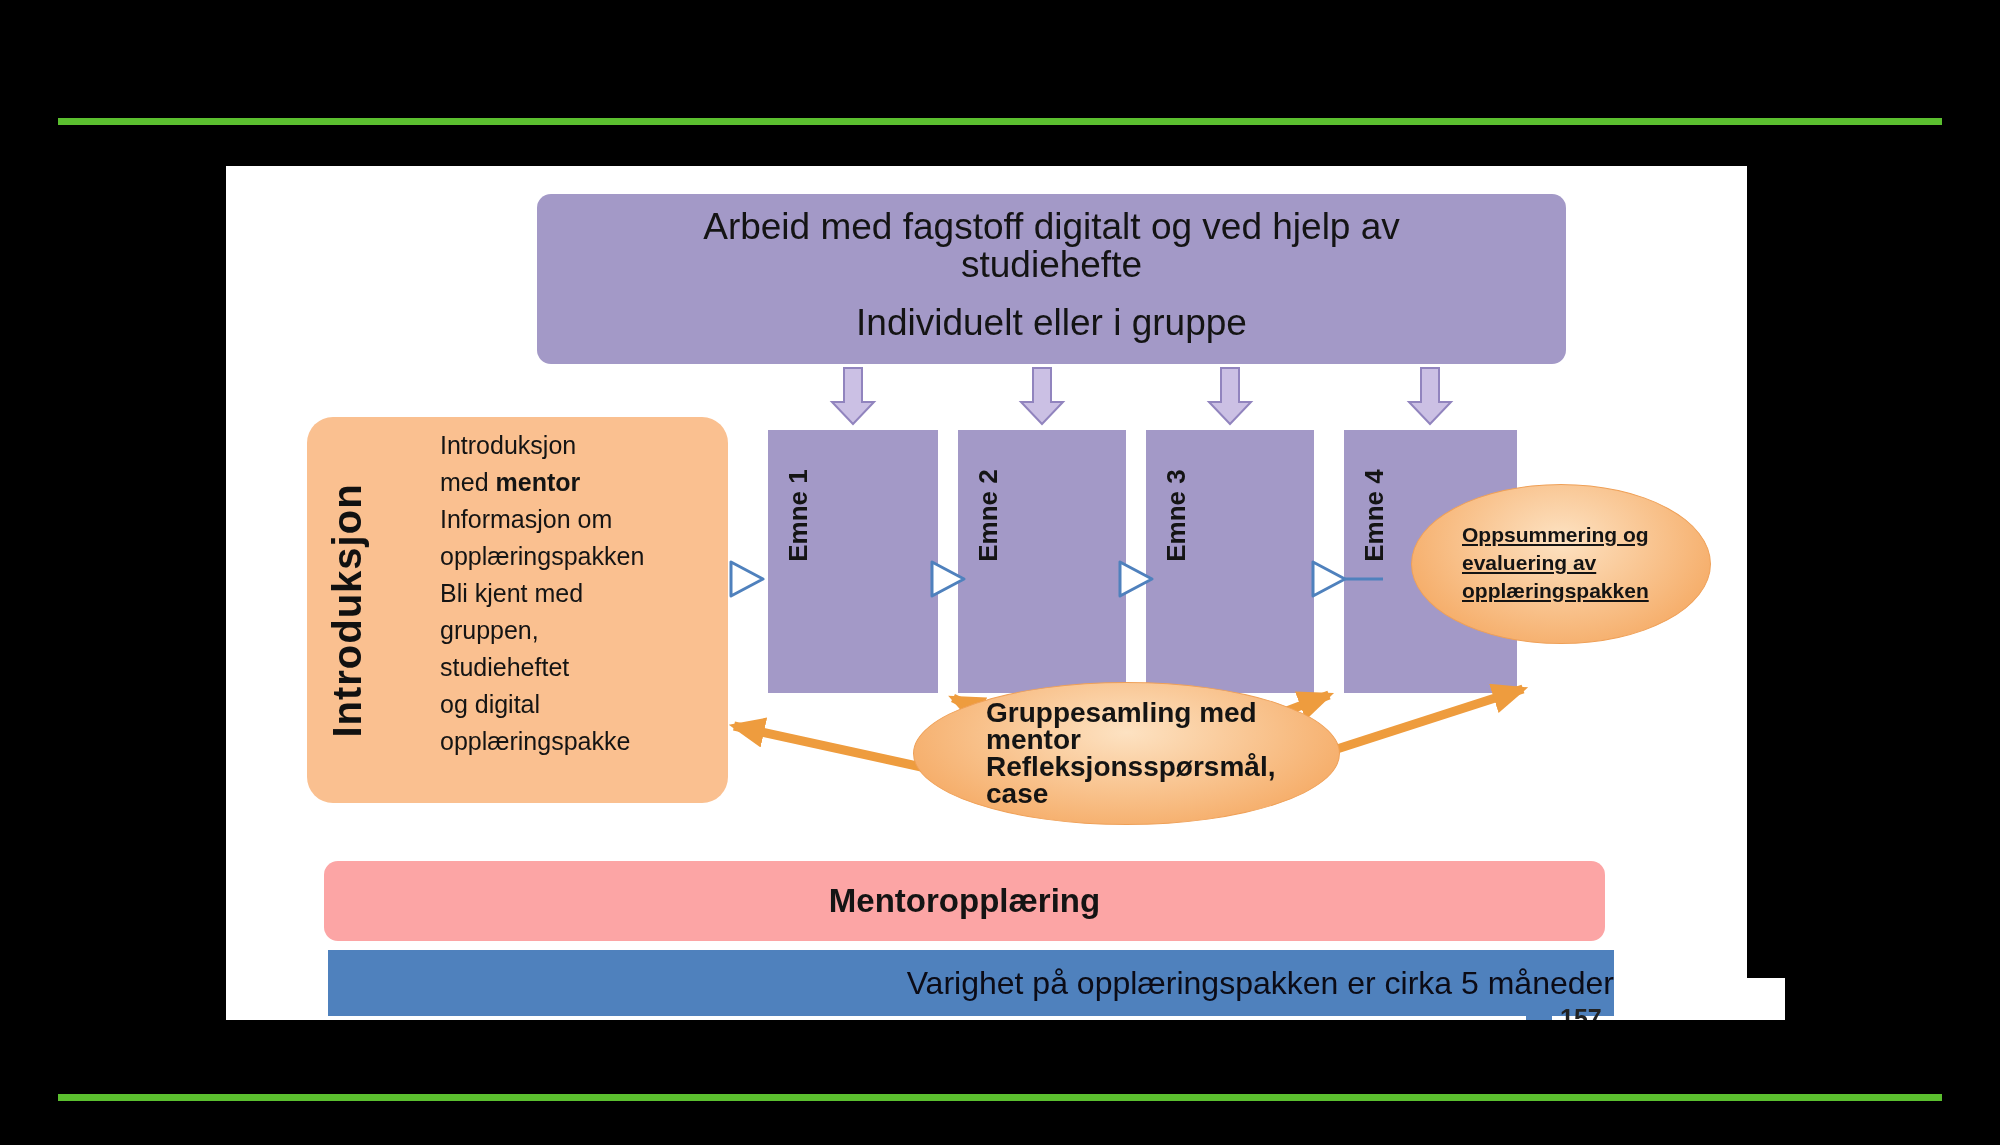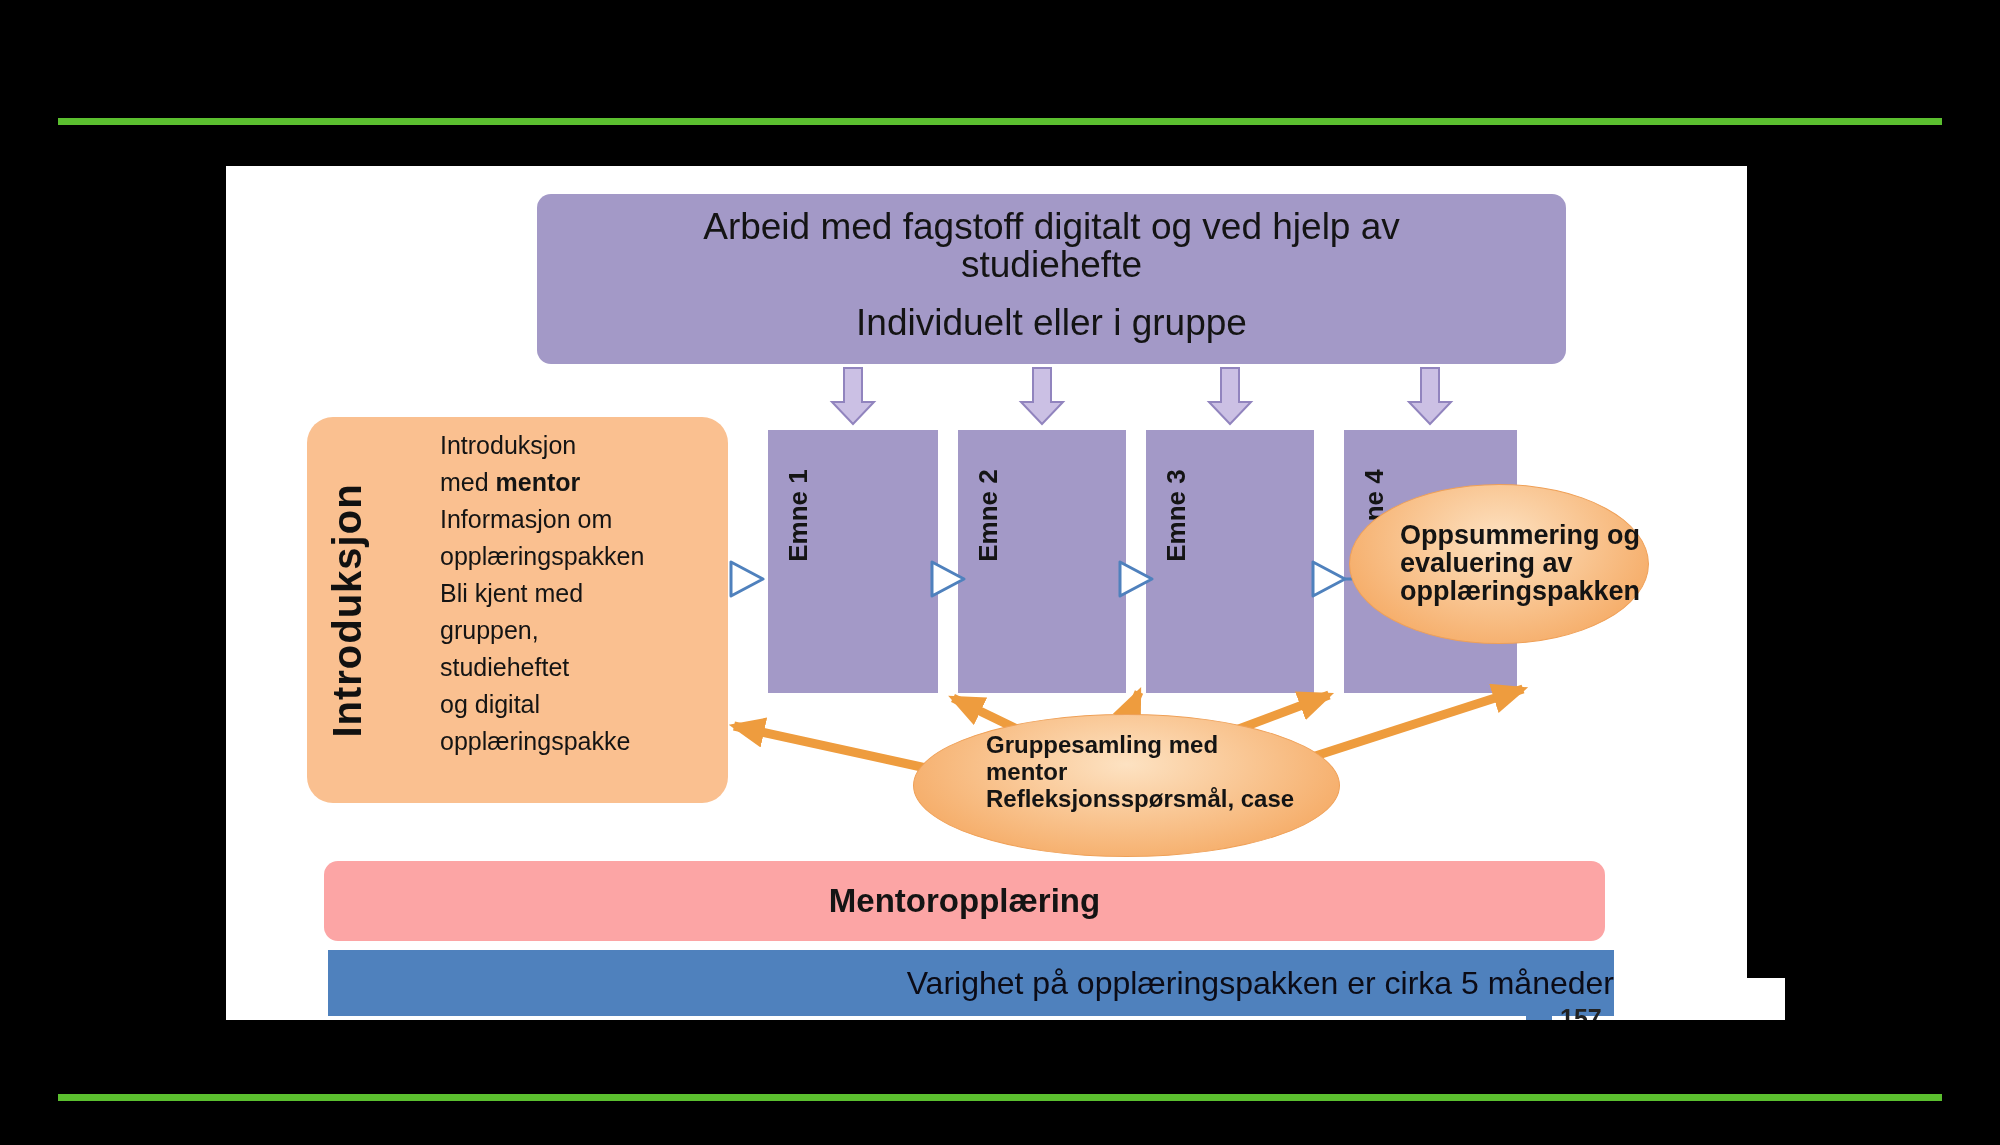--- a/index.html
+++ b/index.html
@@ -39,28 +39,28 @@
   .e1{left:542px;width:170px;} .e2{left:732px;width:168px;} .e3{left:920px;width:168px;} .e4{left:1118px;width:173px;}
   .ewrap { position:absolute; left:2px; top:10px; width:56px; height:150px;
     display:flex; align-items:center; justify-content:center; }
   .elabel { transform:rotate(-90deg); white-space:nowrap; font-weight:bold; font-size:26px; color:#141414; }
 
   svg.overlay { position:absolute; left:0; top:0; pointer-events:none; }
 
   .ellipse { position:absolute; border-radius:50%; font-weight:bold; color:#141414;
     border:1px solid #EFA057; }
   .right-ellipse {
-    left:1123px; top:318px; width:300px; height:160px;
+    left:1185px; top:318px; width:300px; height:160px;
     background:radial-gradient(ellipse at 50% 35%, #FDE2C2 0%, #F5AA64 82%);
-    padding:36px 0 0 50px; font-size:27px; line-height:28px;
+    padding:36px 0 0 50px; font-size:21px; line-height:28px;text-decoration:underline;
   }
   .bottom-ellipse {
-    left:687px; top:548px; width:427px; height:143px;
+    left:687px; top:516px; width:427px; height:143px;
     background:radial-gradient(ellipse at 50% 35%, #FDE2C2 0%, #F5AA64 82%);
-    padding:16px 0 0 72px; font-size:24px; line-height:27px;
+    padding:16px 0 0 72px; font-size:28px; line-height:27px;
   }
 
   .green-bar {
     position:absolute; left:98px; top:695px; width:1281px; height:80px;
     background:#fca5a5; border-radius:14px;
     display:flex; align-items:center; justify-content:center;
     font-size:33px; font-weight:bold; color:#141414;
   }
   .blue-bar {
     position:absolute; left:102px; top:784px; width:1286px; height:66px;

